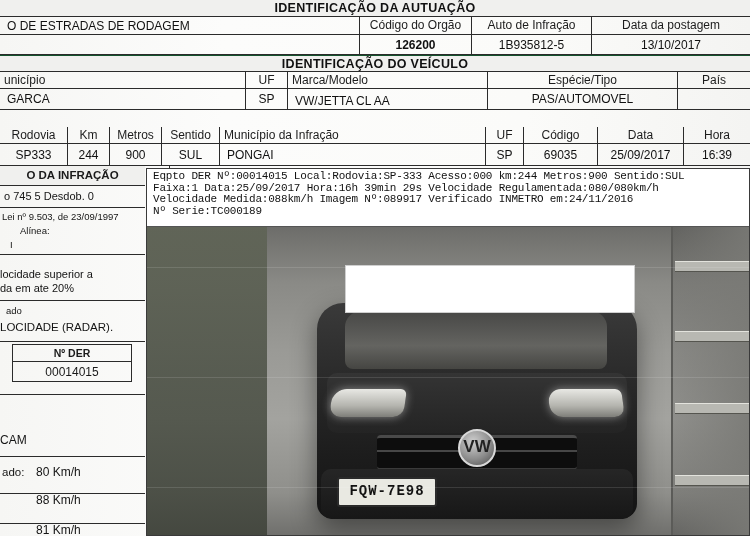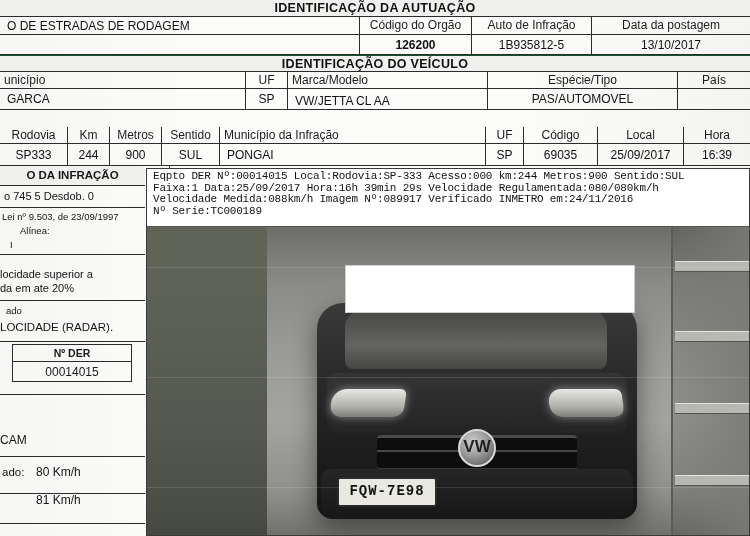--- a/index.html
+++ b/index.html
@@ -334,21 +334,21 @@
     <div class="cell" style="width:266px;">
       <div class="chead" style="text-align:left;">Município da Infração</div>
     </div>
     <div class="cell" style="width:38px;">
       <div class="chead">UF</div>
     </div>
     <div class="cell" style="width:74px;">
       <div class="chead">Código</div>
     </div>
     <div class="cell" style="width:86px;">
-      <div class="chead">Local</div>
+      <div class="chead">Data</div>
     </div>
     <div class="cell nb" style="width:66px;">
       <div class="chead">Hora</div>
     </div>
   </div>
 
   <div class="cellrow" style="top:144px;height:22px;">
     <div class="cell" style="width:68px;">
       <div class="cval">SP333</div>
     </div>
@@ -405,20 +405,24 @@
     </div>
 
     <div class="lline" style="left:0;top:228px;width:145px;height:1px;"></div>
     <div class="lblk" style="left:0px;top:268px;font-size:12px;">CAM</div>
     <div class="lline" style="left:0;top:290px;width:145px;height:1px;"></div>
 
     <div style="position:absolute;left:0;top:300px;width:145px;">
       <div style="position:relative;height:28px;">
         <span class="lblk" style="left:2px;top:0;font-size:11.5px;">ado:</span>
         <span class="lblk" style="left:36px;top:0;font-size:12px;">80 Km/h</span>
+      </div>
+      <div style="position:relative;height:30px;">
+        <span class="lblk" style="left:2px;top:0;font-size:11.5px;"></span>
+        <span class="lblk" style="left:36px;top:0;font-size:12px;">88 Km/h</span>
       </div>
       <div style="position:relative;height:28px;">
         <span class="lblk" style="left:2px;top:0;font-size:11.5px;"></span>
         <span class="lblk" style="left:36px;top:0;font-size:12px;">81    Km/h</span>
       </div>
     </div>
 
     <div class="lline" style="left:0;top:327px;width:145px;height:1px;"></div>
     <div class="lline" style="left:0;top:357px;width:145px;height:1px;"></div>
   </div>

